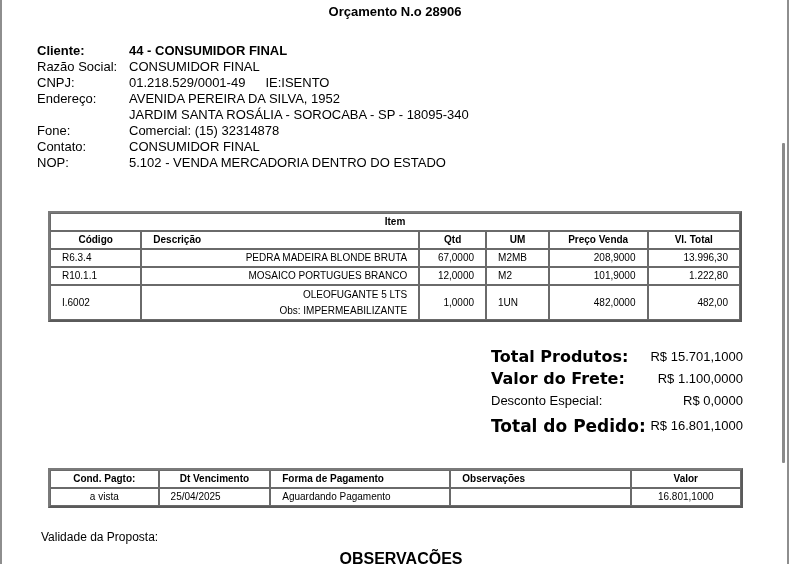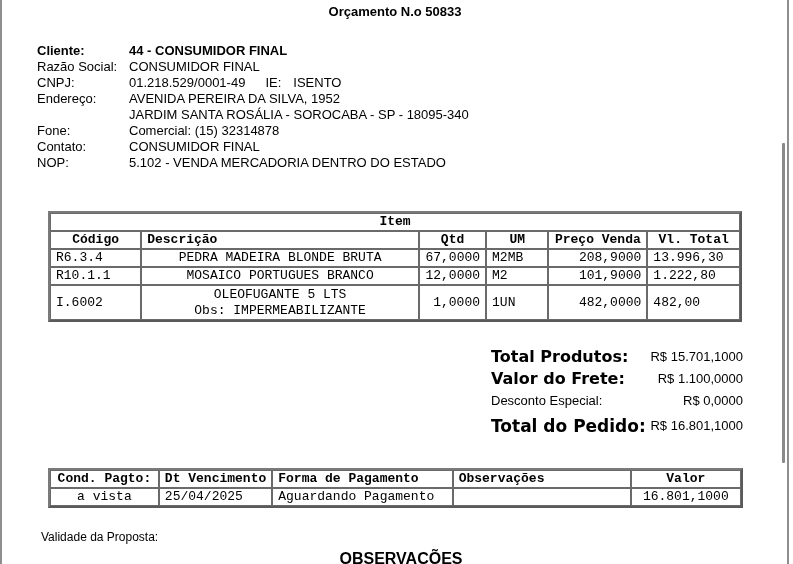--- a/index.html
+++ b/index.html
@@ -12,37 +12,37 @@
   .scroll-thumb { position: absolute; left: 782px; top: 143px; width: 3px; height: 320px; background: #8a8a8a; border-radius: 1px; }
 
   .doc-title { position: absolute; left: 0; width: 790px; top: 4px; text-align: center; font-weight: bold; font-size: 13px; }
 
   .client-block { position: absolute; left: 37px; top: 43px; }
   .client-row { display: flex; height: 16px; line-height: 16px; font-size: 13px; }
   .client-row .lbl { width: 92px; }
   .client-row .val { white-space: nowrap; }
   .client-row.bold .lbl, .client-row.bold .val { font-weight: bold; }
   .ie-lbl { margin-left: 20px; }
-  .ie-val { margin-left: 12px; }
+  .ie-val { margin-left: 0; }
 
   table.grid { position: absolute; border-collapse: separate; border-spacing: 0; border: 2px solid #7a7a7a; border-right-color: #5a5a5a; border-bottom-color: #5a5a5a; }
-  table.grid td, table.grid th { border: 1px solid #6a6a6a; font-size: 13px; padding: 0 5px; white-space: nowrap; line-height: 16px; font-family: Liberation Mono, monospace; }
+  table.grid td, table.grid th { border: 1px solid #6a6a6a; font-size: 10px; padding: 0 11px; white-space: nowrap; line-height: 16px; }
   table.grid th { font-weight: bold; text-align: center; }
 
   .items { left: 48px; top: 211px; width: 694px; }
   .items .cap th { height: 17px; }
   .items .hdr th { height: 18px; }
   .items td { height: 18px; }
   .items tr.tall td { height: 35px; }
   .c-code { width: 92px; text-align: left; }
-  .c-desc { width: 280px; text-align: center; }
+  .c-desc { width: 280px; text-align: right; }
   .c-qtd { width: 67px; text-align: right; }
   .c-um { width: 63px; text-align: left; }
   .c-preco { width: 99px; text-align: right; }
-  .c-total { width: 93px; }
+  .c-total { width: 93px; text-align: right; }
   .items th.c-code, .items th.c-qtd, .items th.c-um, .items th.c-preco, .items th.c-total { text-align: center; }
   .items th.c-desc { text-align: left; }
   .desc-line { display: block; }
 
   .totals { position: absolute; left: 491px; top: 346px; width: 252px; }
   .tot-row { position: relative; height: 22px; line-height: 22px; }
   .tot-row .tl { position: absolute; left: 0; font-size: 13px; }
   .tot-row .tv { position: absolute; right: 0; font-size: 13px; }
   .tot-row.b .tl { font-family: "DejaVu Sans", sans-serif; font-weight: bold; font-size: 16px; }
   .tot-row.grand { height: 28px; line-height: 28px; }
@@ -62,21 +62,21 @@
   .obs-title { position: absolute; left: 0; width: 790px; top: 550px; text-align: center; font-weight: bold; font-size: 16px; padding-left: 12px; }
 </style>
 </head>
 <body>
 
 <div class="frame-left"></div>
 <div class="frame-right"></div>
 <div class="frame-bg-right"></div>
 <div class="scroll-thumb"></div>
 
-<div class="doc-title">Orçamento N.o 50833</div>
+<div class="doc-title">Orçamento N.o 28906</div>
 
 <div class="client-block">
   <div class="client-row bold">
     <span class="lbl">Cliente:</span>
     <span class="val">44 - CONSUMIDOR FINAL</span>
   </div>
   <div class="client-row">
     <span class="lbl">Razão Social:</span>
     <span class="val">CONSUMIDOR FINAL</span>
   </div>

